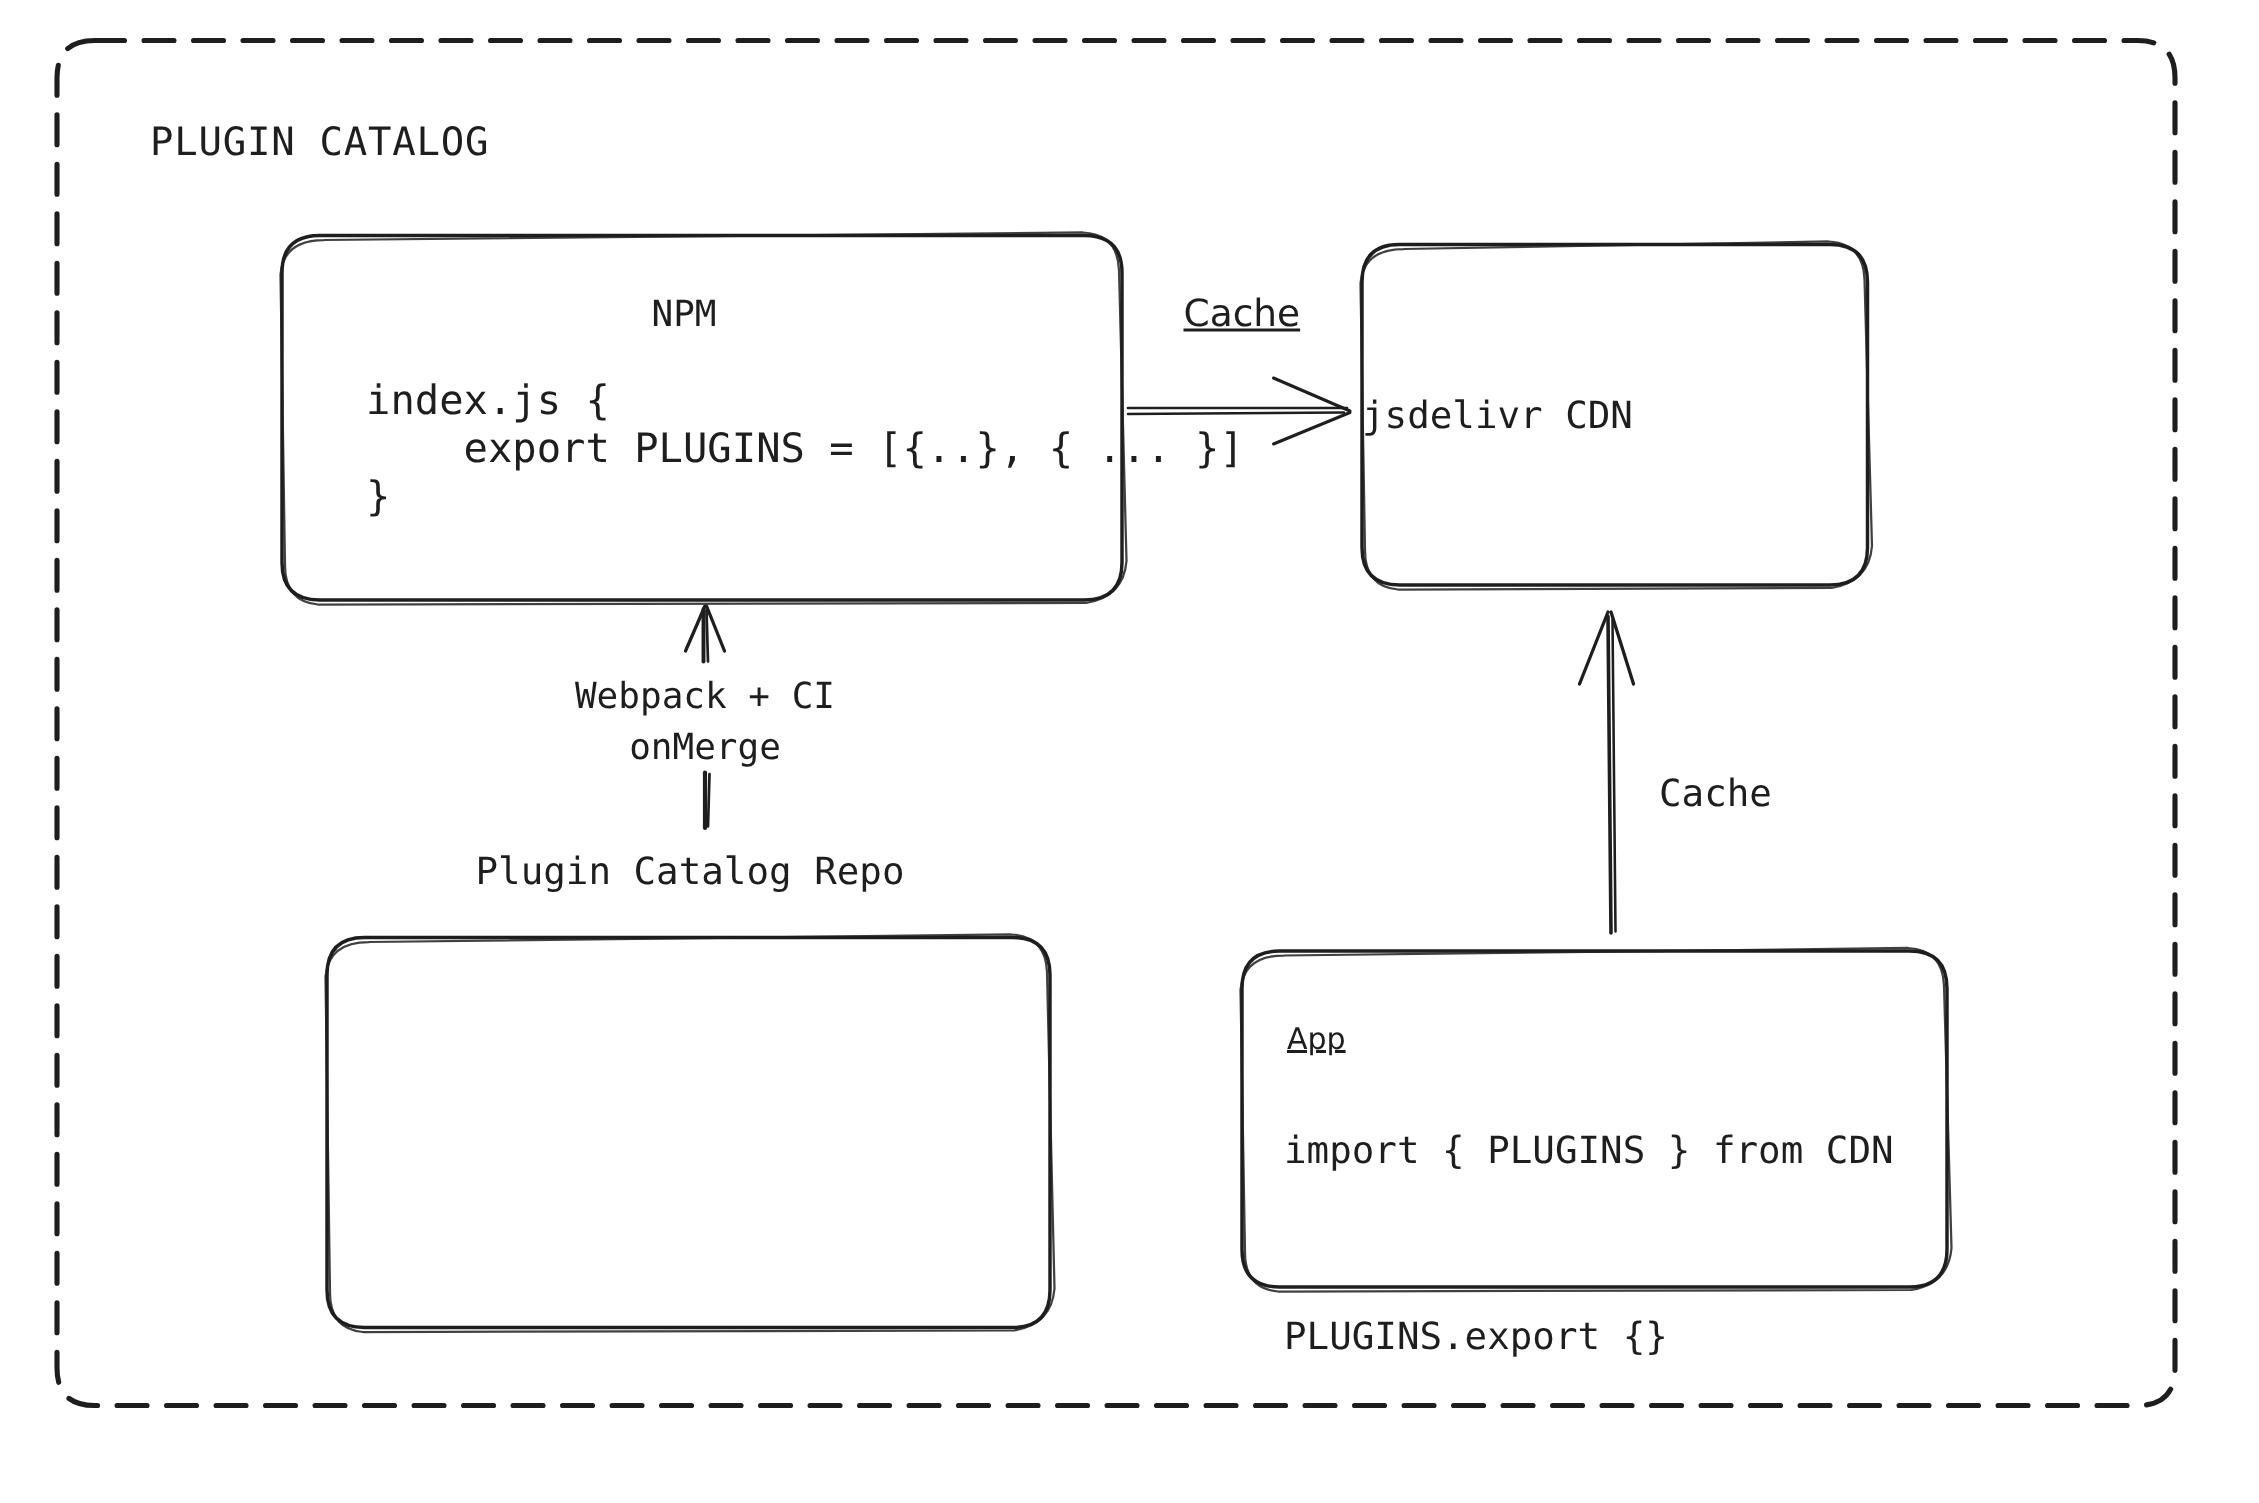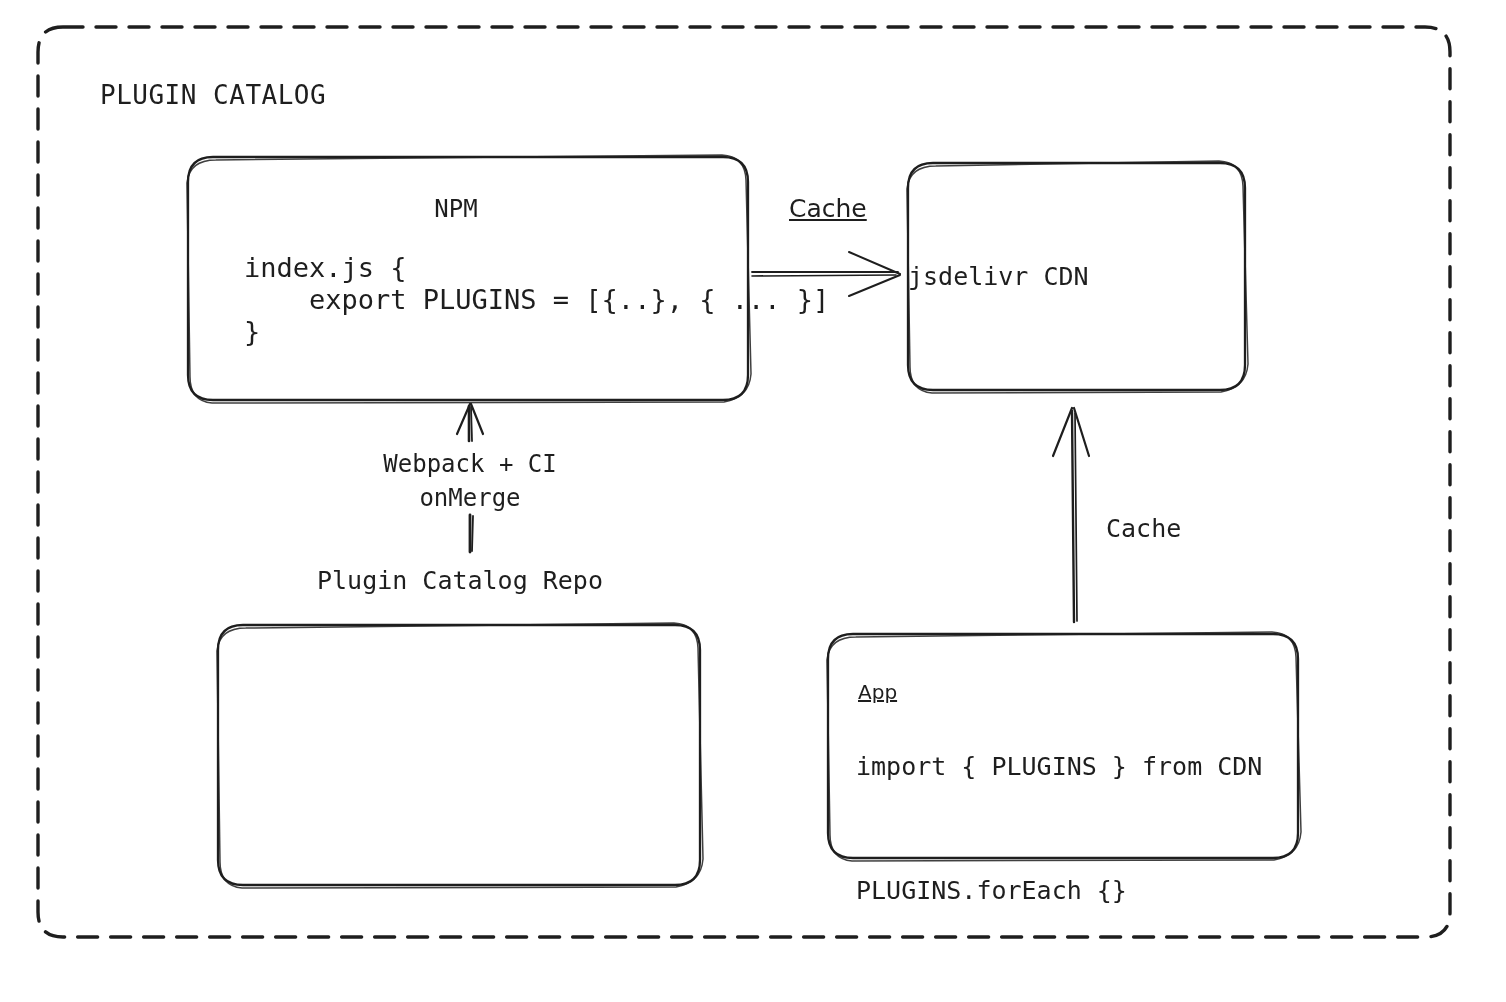--- a/index.html
+++ b/index.html
@@ -210,15 +210,15 @@
   <div class="txt mono" id="webpack-label">Webpack + CI
 onMerge</div>
 
 
   <div class="txt mono" id="import-label">Cache</div>
 
   <div class="txt sans" id="app-title">App</div>
 
   <div class="txt mono" id="app-code">import { PLUGINS } from CDN
 
-PLUGINS.forEach {}</div>
+PLUGINS.export {}</div>
 
 </div>
 
 </body></html>

